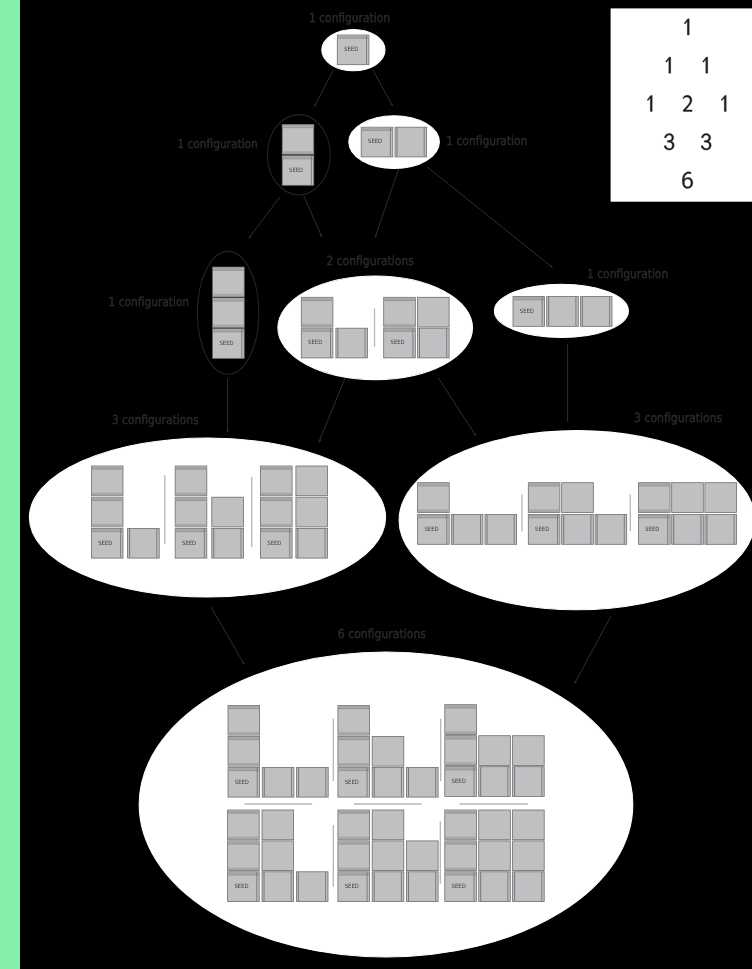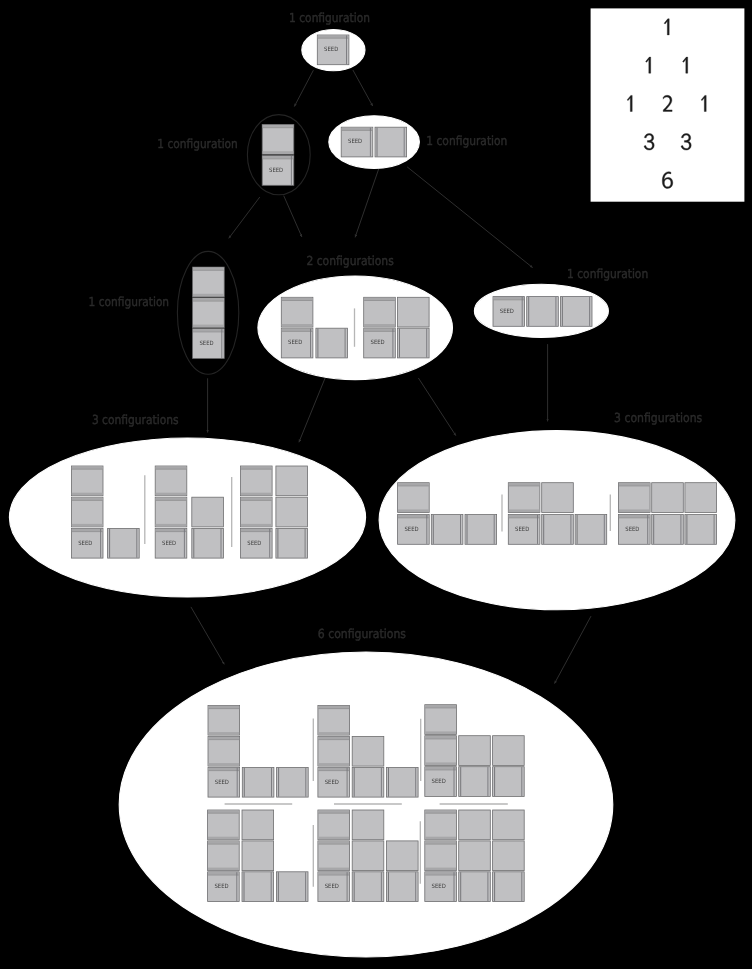--- a/index.html
+++ b/index.html
@@ -1,19 +1,19 @@
 <!DOCTYPE html>
 <html><head>
 <meta charset="utf-8">
 <title>Configuration tree</title>
 <style>
   html,body{margin:0;padding:0;background:#000;}
   body{width:752px;height:969px;overflow:hidden;
        font-family:"DejaVu Sans",sans-serif;-webkit-font-smoothing:antialiased;}
-  #stage{position:relative;width:660px;height:969px;background:#fca5a5;-webkit-font-smoothing:antialiased;will-change:transform;transform:translateZ(0);}
+  #stage{position:relative;width:660px;height:969px;background:#86efac;-webkit-font-smoothing:antialiased;will-change:transform;transform:translateZ(0);padding-left:20px;}
   svg{display:block;text-rendering:geometricPrecision;-webkit-font-smoothing:antialiased;}
   text{paint-order:stroke fill;}
   .lbl{fill:#2a2a2a;stroke:#2a2a2a;stroke-width:0.45;font-family:"DejaVu Sans",sans-serif;font-size:12.5px;}
   .seedtxt{fill:#3c3c3c;font-family:"DejaVu Sans",sans-serif;font-stretch:condensed;font-size:5.9px;}
 </style>
 </head>
 <body>
 
 <div id="stage">
   <svg id="fig" width="752" height="969" viewBox="0 0 752 969">

